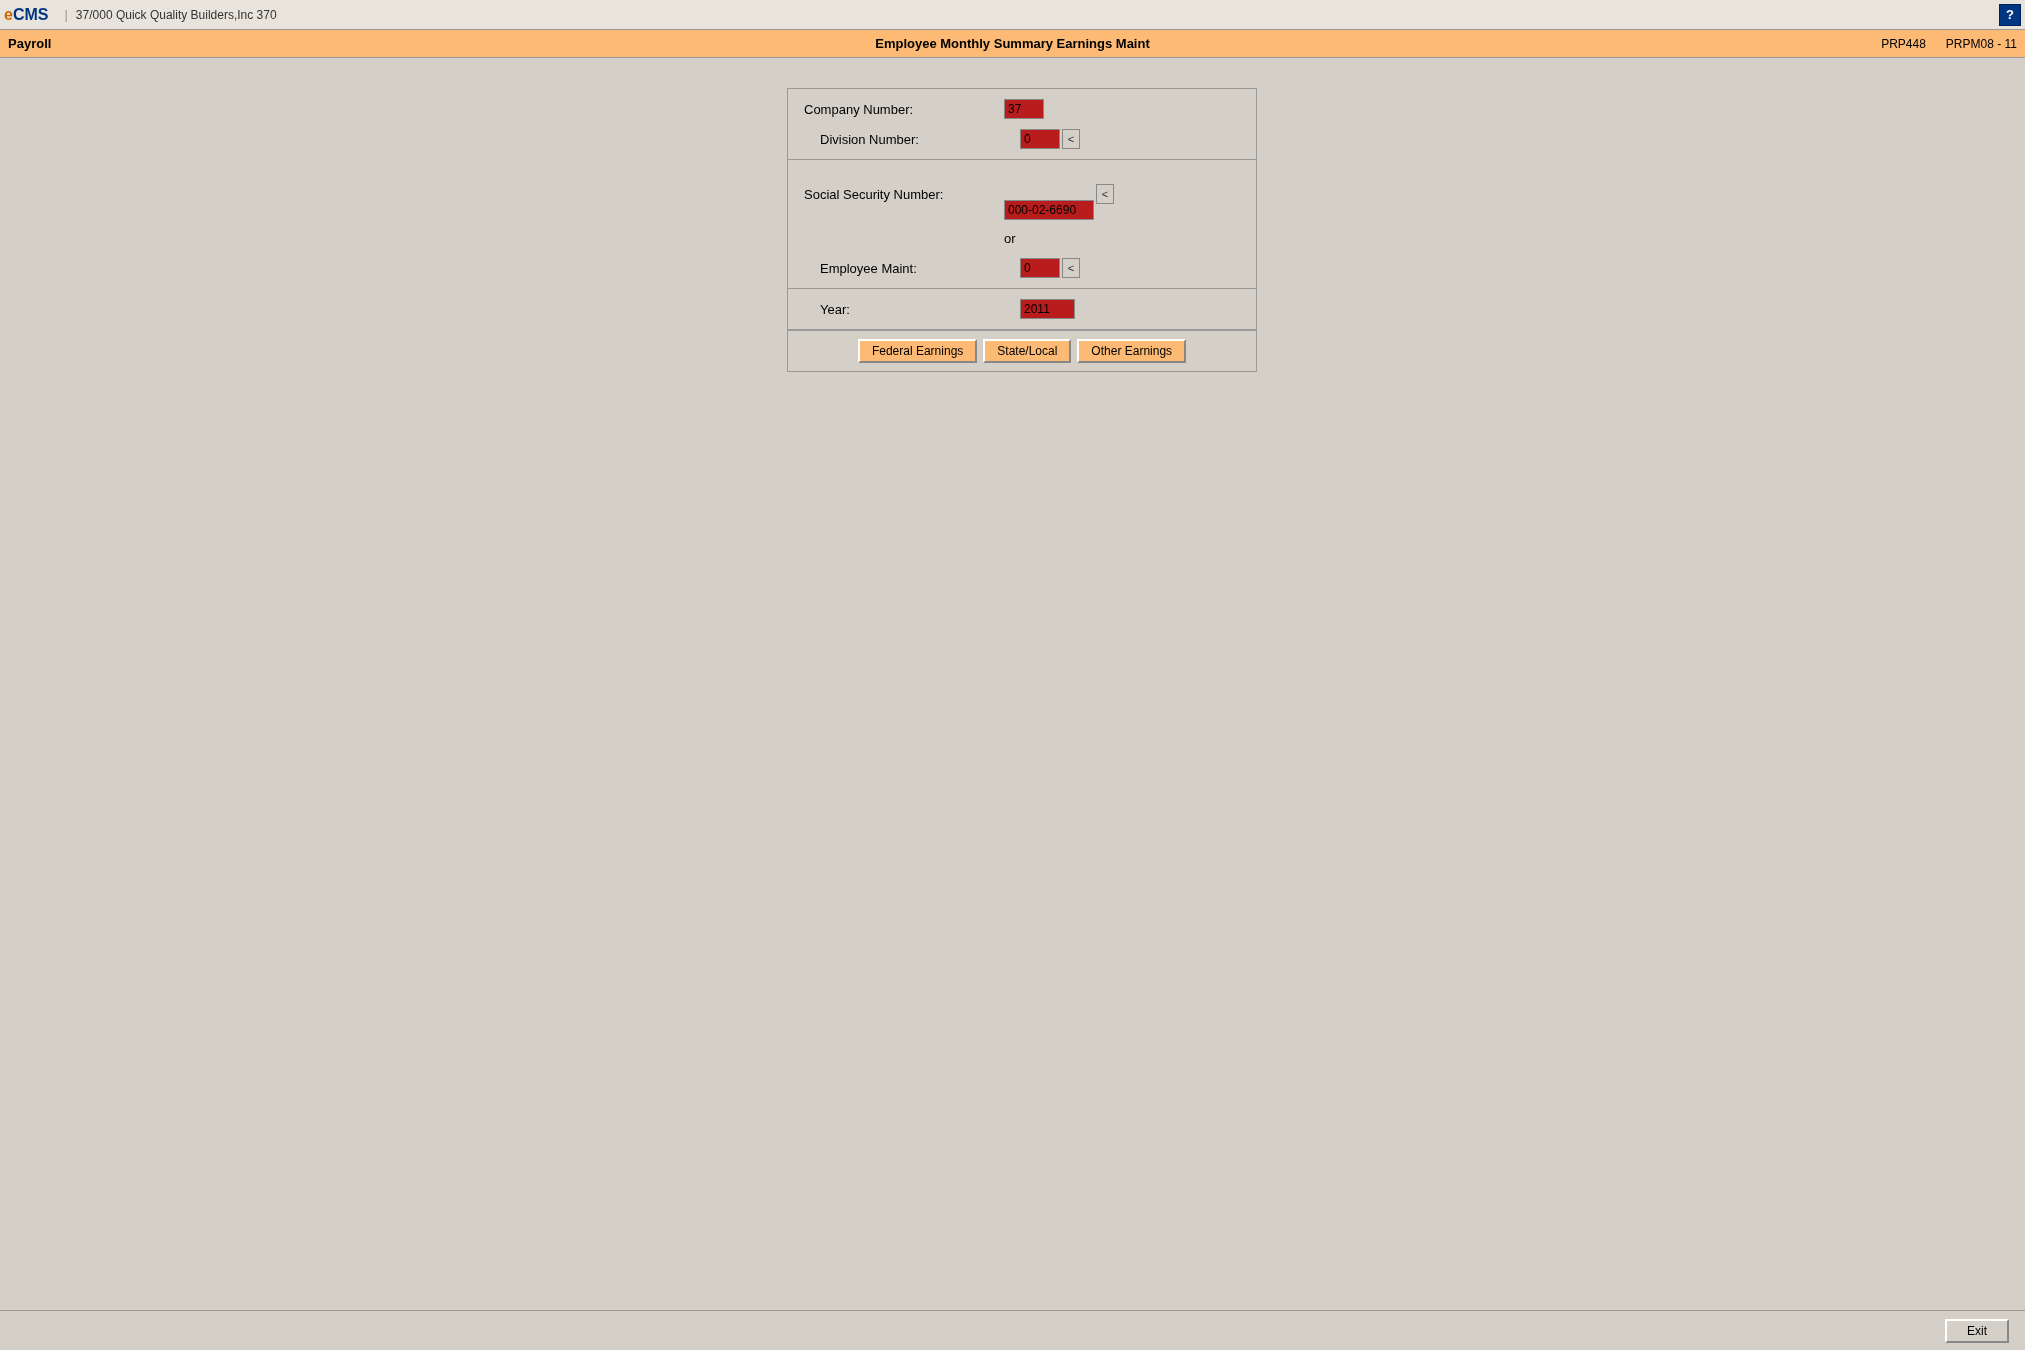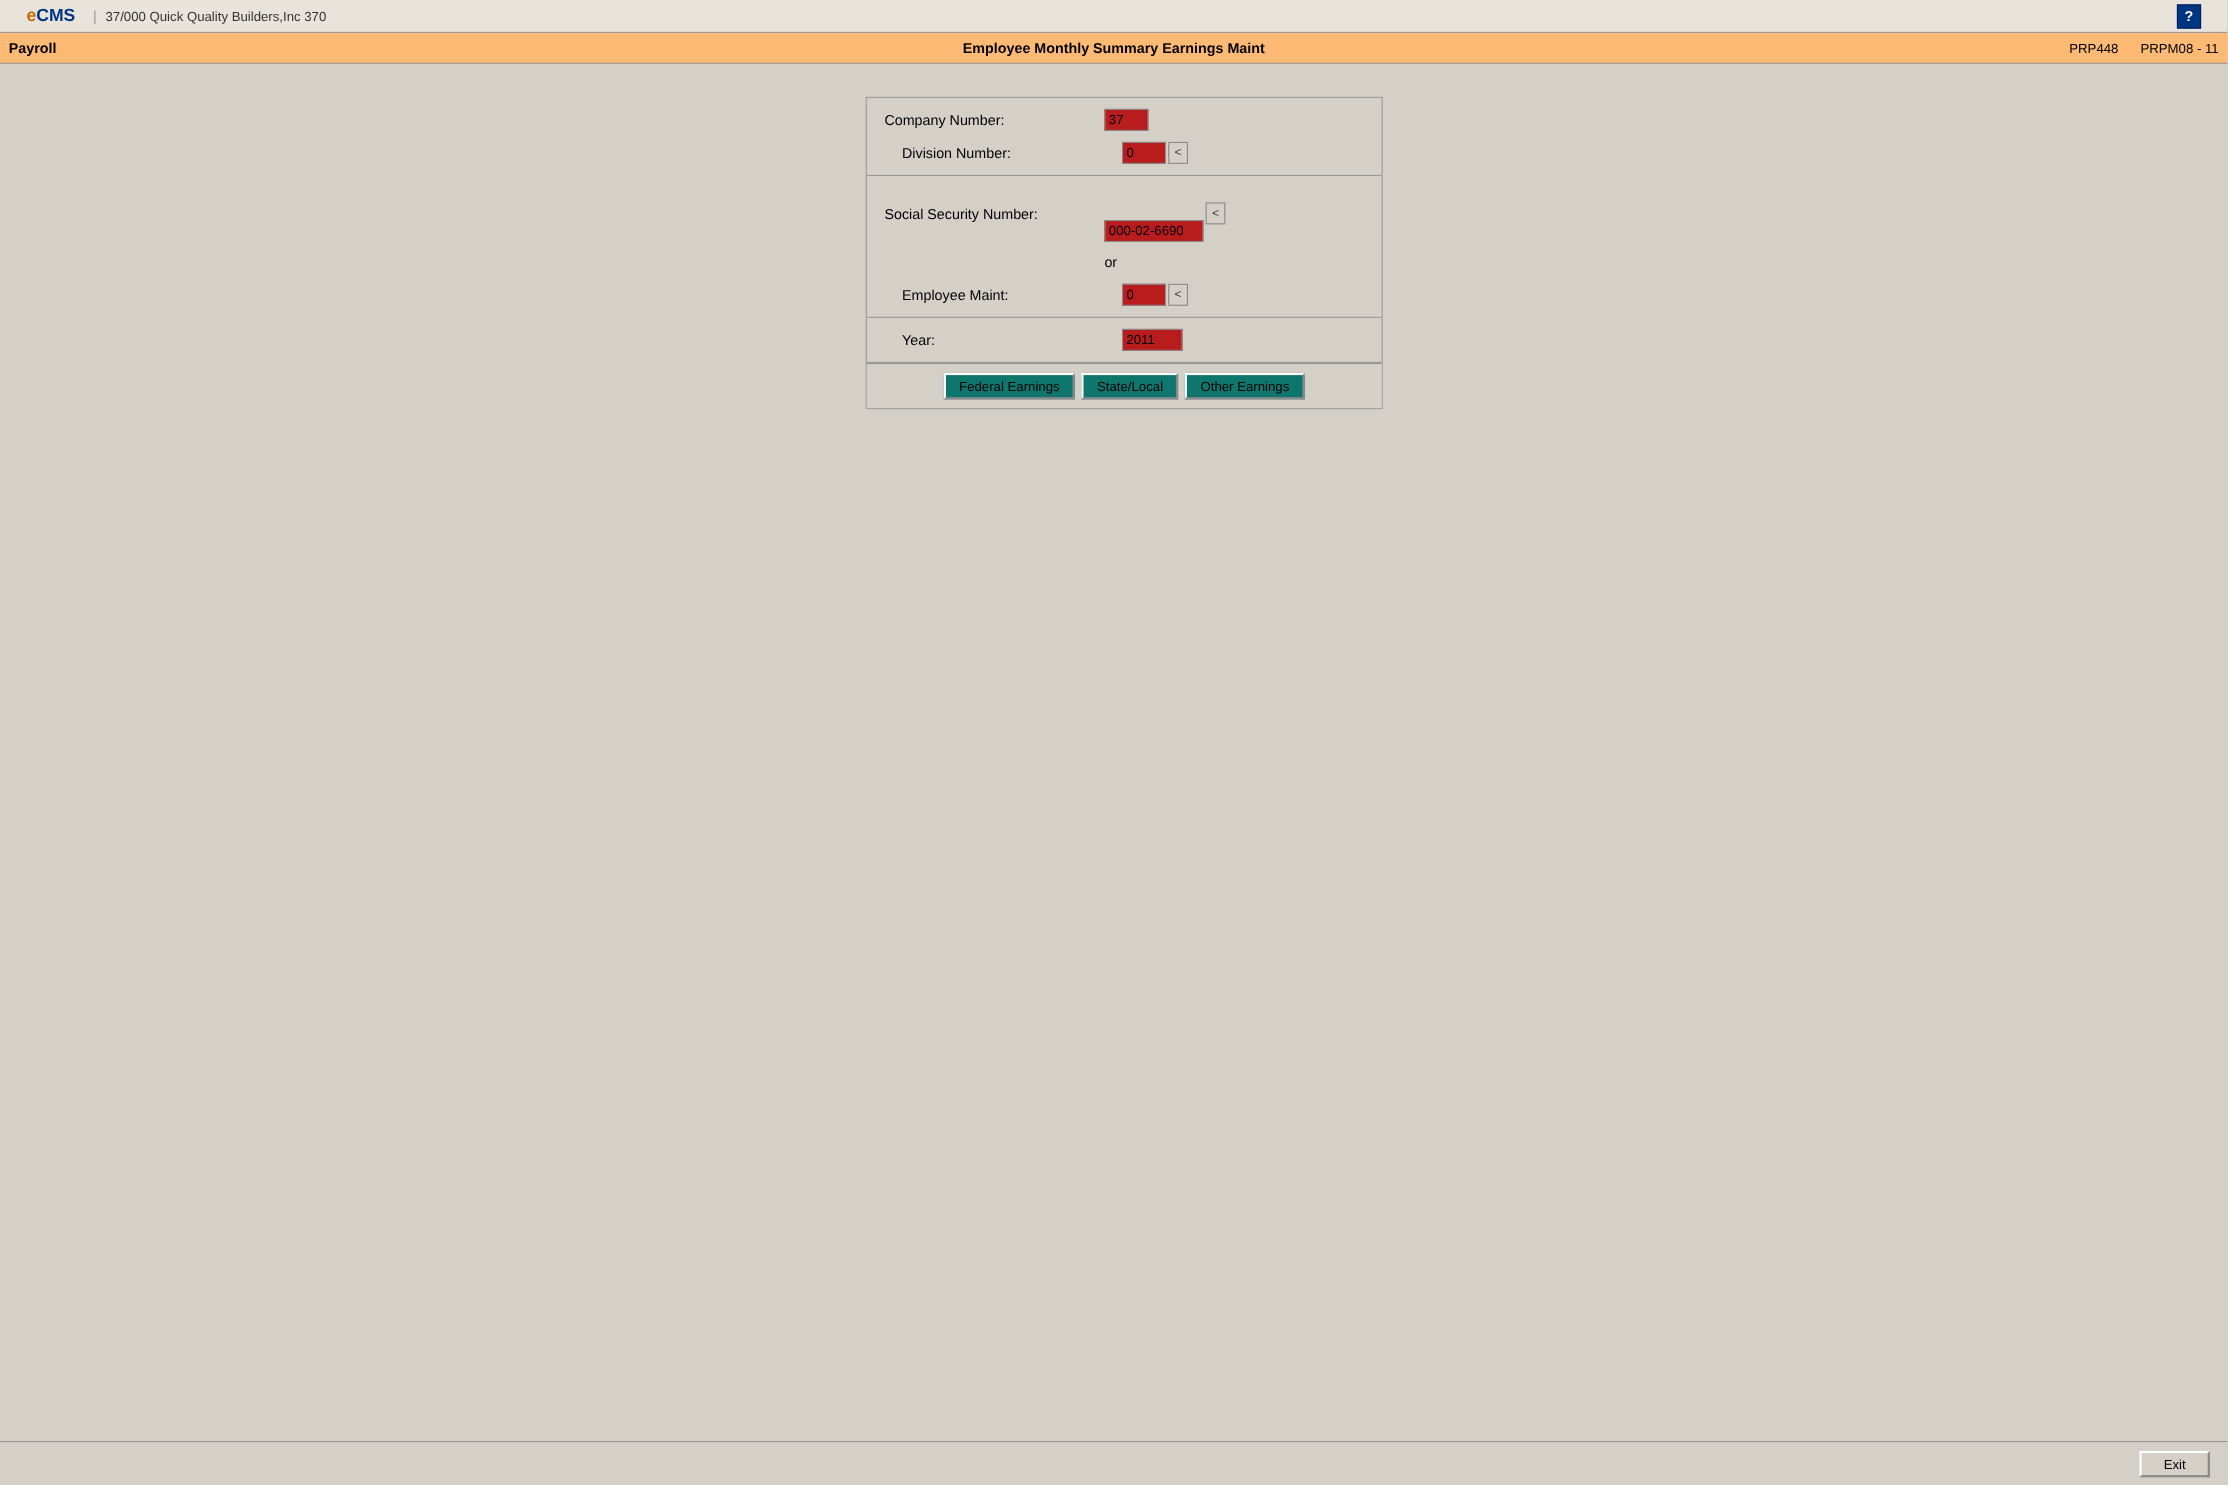--- a/index.html
+++ b/index.html
@@ -19,21 +19,21 @@
       position: relative;
     }
 
     
     .top-bar {
       display: flex;
       align-items: center;
       height: 30px;
       background-color: #e8e4dc;
       border-bottom: 1px solid #999;
-      padding: 0 24px;
+      padding: 0 4px;
     }
 
     .top-bar-logo {
       font-size: 16px;
       font-weight: bold;
       color: #003580;
       margin-right: 8px;
     }
 
     .top-bar-logo span.e {
@@ -189,21 +189,21 @@
       align-items: center;
       gap: 6px;
       padding: 8px 16px;
       background-color: #d4d0c8;
       border-top: 1px solid #999;
     }
 
     .action-btn {
       height: 24px;
       padding: 0 12px;
-      background-color: #0f766e;
+      background-color: #fdba74;
       border: 2px solid #888;
       border-top-color: #fff;
       border-left-color: #fff;
       font-size: 12px;
       cursor: pointer;
       white-space: nowrap;
     }
 
     
     .bottom-bar {

